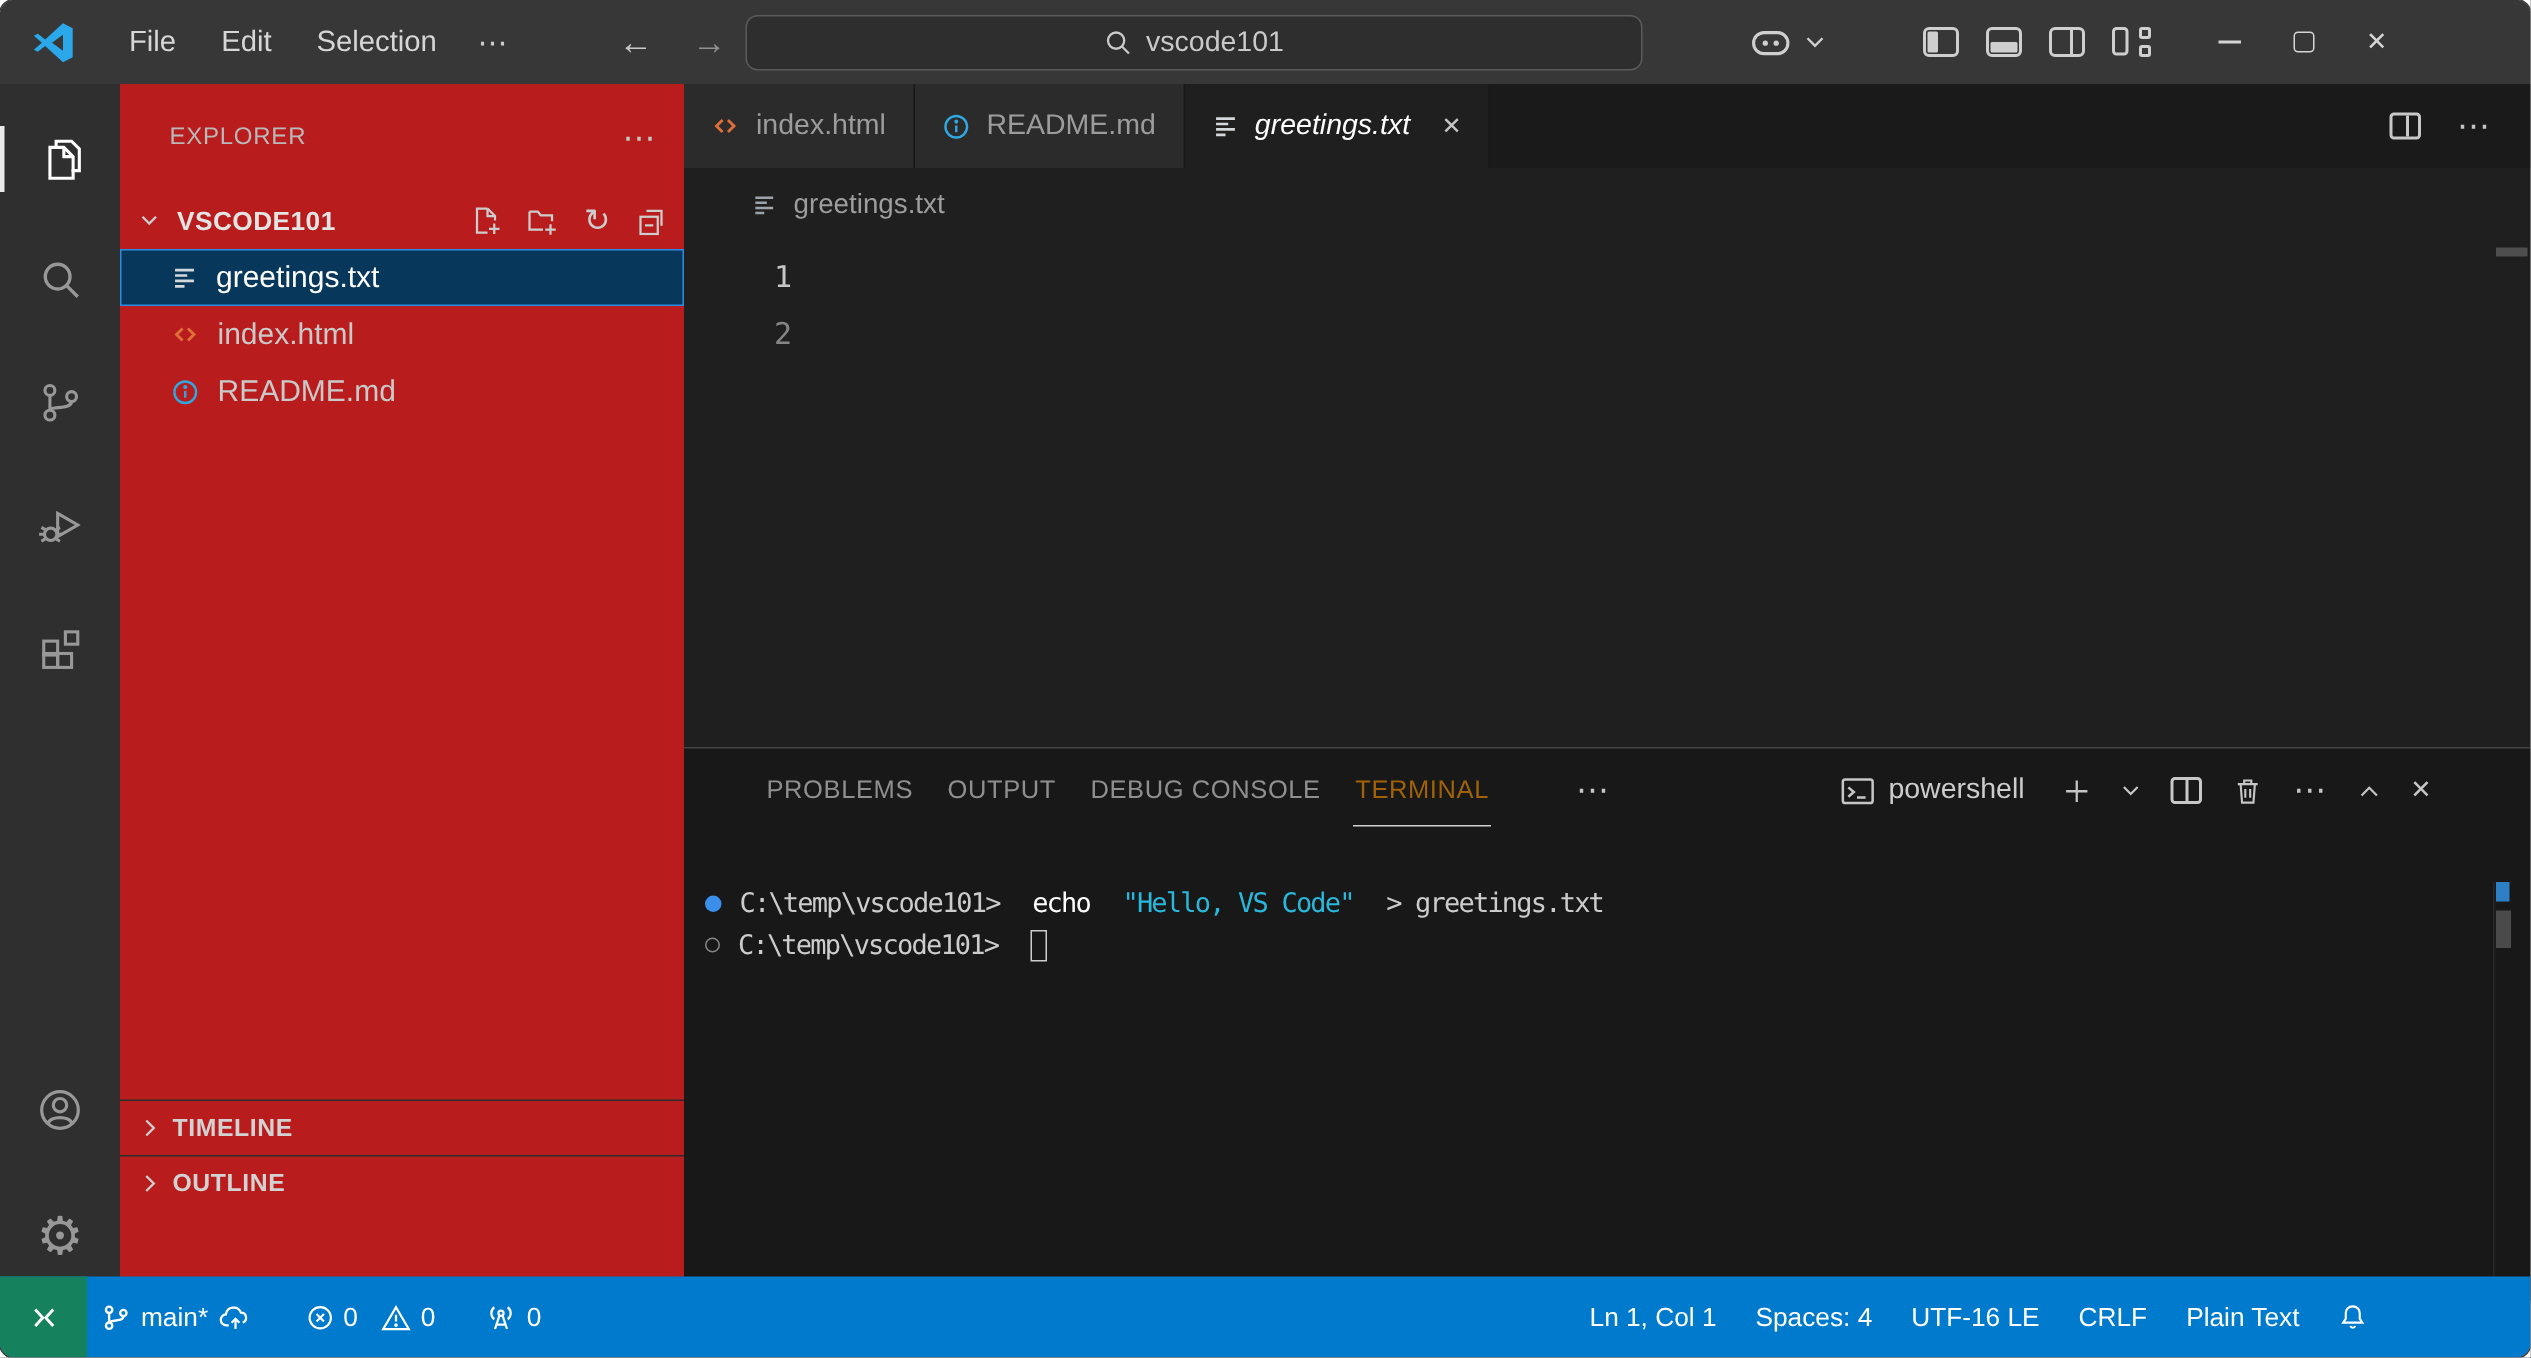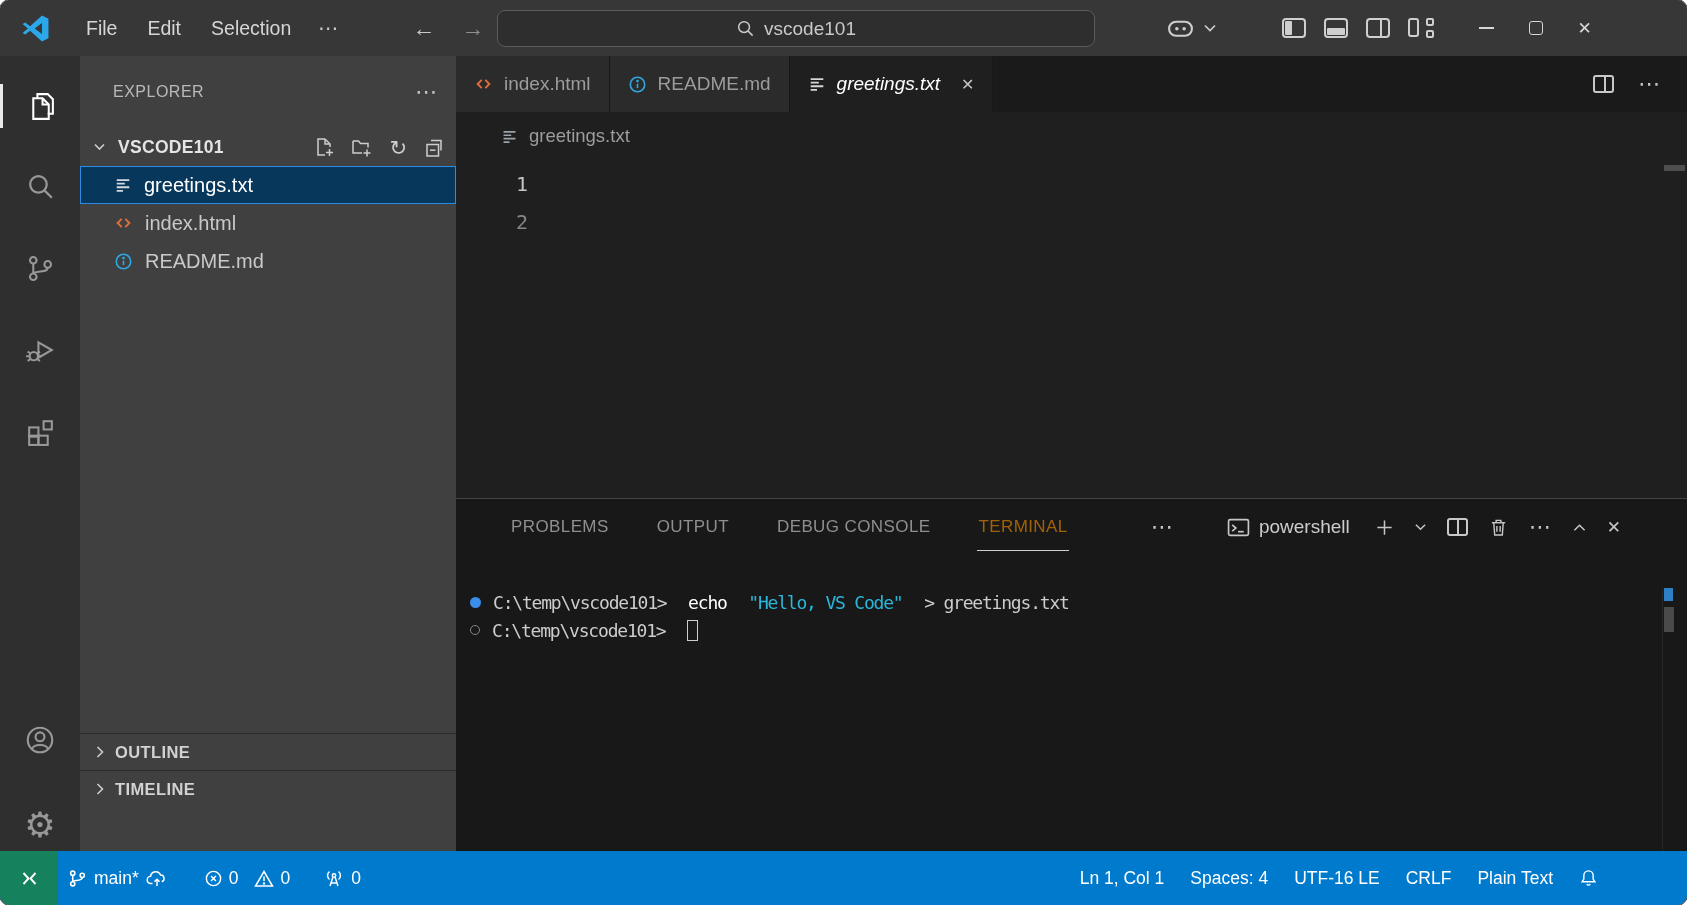--- a/index.html
+++ b/index.html
@@ -34,21 +34,21 @@
   .main { position:absolute; top:56px; bottom:38px; left:0; right:0; display:flex; }
 
   .activitybar { position:relative; width:80px; background:#2f2f2f; display:flex; flex-direction:column; align-items:center; padding-top:26px; flex:none; }
   .ab-item { width:48px; height:48px; margin-bottom:33px; display:flex; align-items:center; justify-content:center; color:#989898; }
   .ab-item.active { color:#ffffff; }
   .ab-indicator { position:absolute; left:0; top:28px; width:2.5px; height:44px; background:#eaeaea; }
   .ab-item.footer1 { margin-top:auto; margin-bottom:37px; }
   .ab-item.footer2 { margin-bottom:18px; }
   .gear-glyph { font-size:35px; line-height:1; color:#989898; font-family:"DejaVu Sans",sans-serif; }
 
-  .sidebar { width:376px; background:#404040; display:flex; flex-direction:column; color:#c9c9c9; flex:none; }
+  .sidebar { width:376px; background:#b91c1c; display:flex; flex-direction:column; color:#c9c9c9; flex:none; }
   .sb-header { height:72px; display:flex; align-items:center; justify-content:space-between; padding:0 18px 0 33px; color:#b9b9b9; font-size:16px; letter-spacing:.5px; }
   .kebab { font-size:22px; color:#c5c5c5; letter-spacing:1px; }
   .sb-section { height:38px; display:flex; align-items:center; padding:0 12px 0 14px; gap:13px; }
   .sb-section-label { font-weight:bold; color:#e4e4e4; font-size:17.5px; letter-spacing:.3px; }
   .sb-tools { margin-left:auto; display:flex; align-items:center; gap:17px; color:#cdcdcd; }
   .refresh-glyph { font-size:21px; line-height:1; color:#cdcdcd; }
   .file-row { height:38px; display:flex; align-items:center; padding-left:34px; gap:12px; font-size:20px; color:#c9c9c9; }
   .file-row.selected { background:#07385c; border:1px solid #2b8ce3; color:#ffffff; padding-left:33px; }
   .sb-fill { flex:1; }
   .pane-row { height:37px; border-top:1px solid #2c2c2c; display:flex; align-items:center; padding-left:16px; gap:11px; font-weight:bold; font-size:16.5px; color:#d2d2d2; letter-spacing:.4px; }
@@ -72,21 +72,21 @@
   .cline { display:flex; align-items:center; height:38px; }
   .lnum { width:72px; text-align:right; color:#858585; flex:none; font-size:20px; letter-spacing:0; }
   .ltext { margin-left:41px; margin-right:33px; padding:0 5px; flex:1; height:100%; display:flex; align-items:center; color:#cccccc; }
   .cline.current .lnum { color:#c6c6c6; }
   .cline.current .ltext { border:1px solid #3a3a3a; }
   .code-scrollmark { position:absolute; right:2px; top:5px; width:21px; height:6px; background:#4e4e4e; }
 
   
   .panel { height:369px; background:#181818; border-top:1px solid #434343; position:relative; flex:none; }
   .panel-header { height:56px; display:flex; align-items:center; padding-left:54px; }
-  .ptabs { display:flex; align-items:center; gap:46px; font-size:17px; color:#8f8f8f; letter-spacing:.4px;text-align:center; }
+  .ptabs { display:flex; align-items:center; gap:21px; font-size:17px; color:#8f8f8f; letter-spacing:.4px;text-align:center; }
   .ptab { position:relative; padding:3px 1px; }
   .ptab.active { color:#a16207; }
   .ptab.active::after { content:''; position:absolute; left:0; right:0; bottom:-11px; height:1.5px; background:#d0d0d0; }
   .ptabs .kebab { margin-left:36px; }
   .panel-actions { margin-left:auto; display:flex; align-items:center; gap:21px; color:#c6c6c6; margin-right:66px; }
   .shell-group { display:flex; align-items:center; gap:9px; color:#cccccc; font-size:19px; margin-right:4px; }
   .term { padding:33px 0 0 14px; font-family:"DejaVu Sans Mono","Liberation Mono",monospace; font-size:18px; letter-spacing:-1.2px; color:#cccccc; }
   .tline { display:flex; align-items:center; height:28px; gap:12px; }
   .tmark-filled { width:11px; height:11px; border-radius:50%; background:#3b8eea; flex:none; }
   .tmark-hollow { width:10px; height:10px; border-radius:50%; border:1.6px solid #868686; flex:none; }
@@ -98,21 +98,21 @@
   .term-scroll-thumb { position:absolute; right:13px; top:108px; width:10px; height:25px; background:#4a4a4a; }
   .term-scroll-line { position:absolute; right:24px; top:89px; bottom:0; width:1px; background:#272727; }
 
   
   .statusbar { position:absolute; bottom:0; left:0; right:0; height:54px; background:#007acc; display:flex; align-items:center; color:#ffffff; font-size:17.5px; }
   .sb-remote { width:58px; height:100%; background:#16825d; display:flex; align-items:center; justify-content:center; flex:none; }
   .status-item { display:flex; align-items:center; gap:7px; padding:0 10px; height:100%; }
   .status-item.problems { margin-left:16px; gap:6px; }
   .status-item.ports { margin-left:14px; }
   .warn-gap { width:4px; }
-  .status-right { margin-left:auto; display:flex; align-items:flex-start; height:100%; padding-right:76px; }
+  .status-right { margin-left:auto; display:flex; align-items:flex-start; height:100%; padding-right:96px; }
   .status-right .status-item { padding:0 13px; }
   svg { display:block; }
 </style>
 </head>
 <body>
 
 <div class="window">
 
   <div class="titlebar">
     <span class="tb-logo">
@@ -292,29 +292,29 @@
         <span>README.md</span>
       </div>
 
       <div class="sb-fill"></div>
       <div class="pane-row">
         <span class="chev">
           <svg width="8" height="12" viewBox="0 0 8 12" fill="none" stroke="#cccccc" stroke-width="1.6">
               <path d="M1.5 1 L6.5 6 L1.5 11"></path>
             </svg>
         </span>
-        <span>OUTLINE</span>
+        <span>TIMELINE</span>
       </div>
       <div class="pane-row">
         <span class="chev">
           <svg width="8" height="12" viewBox="0 0 8 12" fill="none" stroke="#cccccc" stroke-width="1.6">
               <path d="M1.5 1 L6.5 6 L1.5 11"></path>
             </svg>
         </span>
-        <span>TIMELINE</span>
+        <span>OUTLINE</span>
       </div>
       <div class="sb-bottom"></div>
     </div>
 
     <div class="editor-col">
       <div class="tabstrip">
         <div class="tab">
           <span>
             <svg width="19" height="18" viewBox="0 0 20 20" fill="none" stroke="#e0703a" stroke-width="2.1">
                 <path d="M8 5.5 L3.5 10 L8 14.5"></path>

